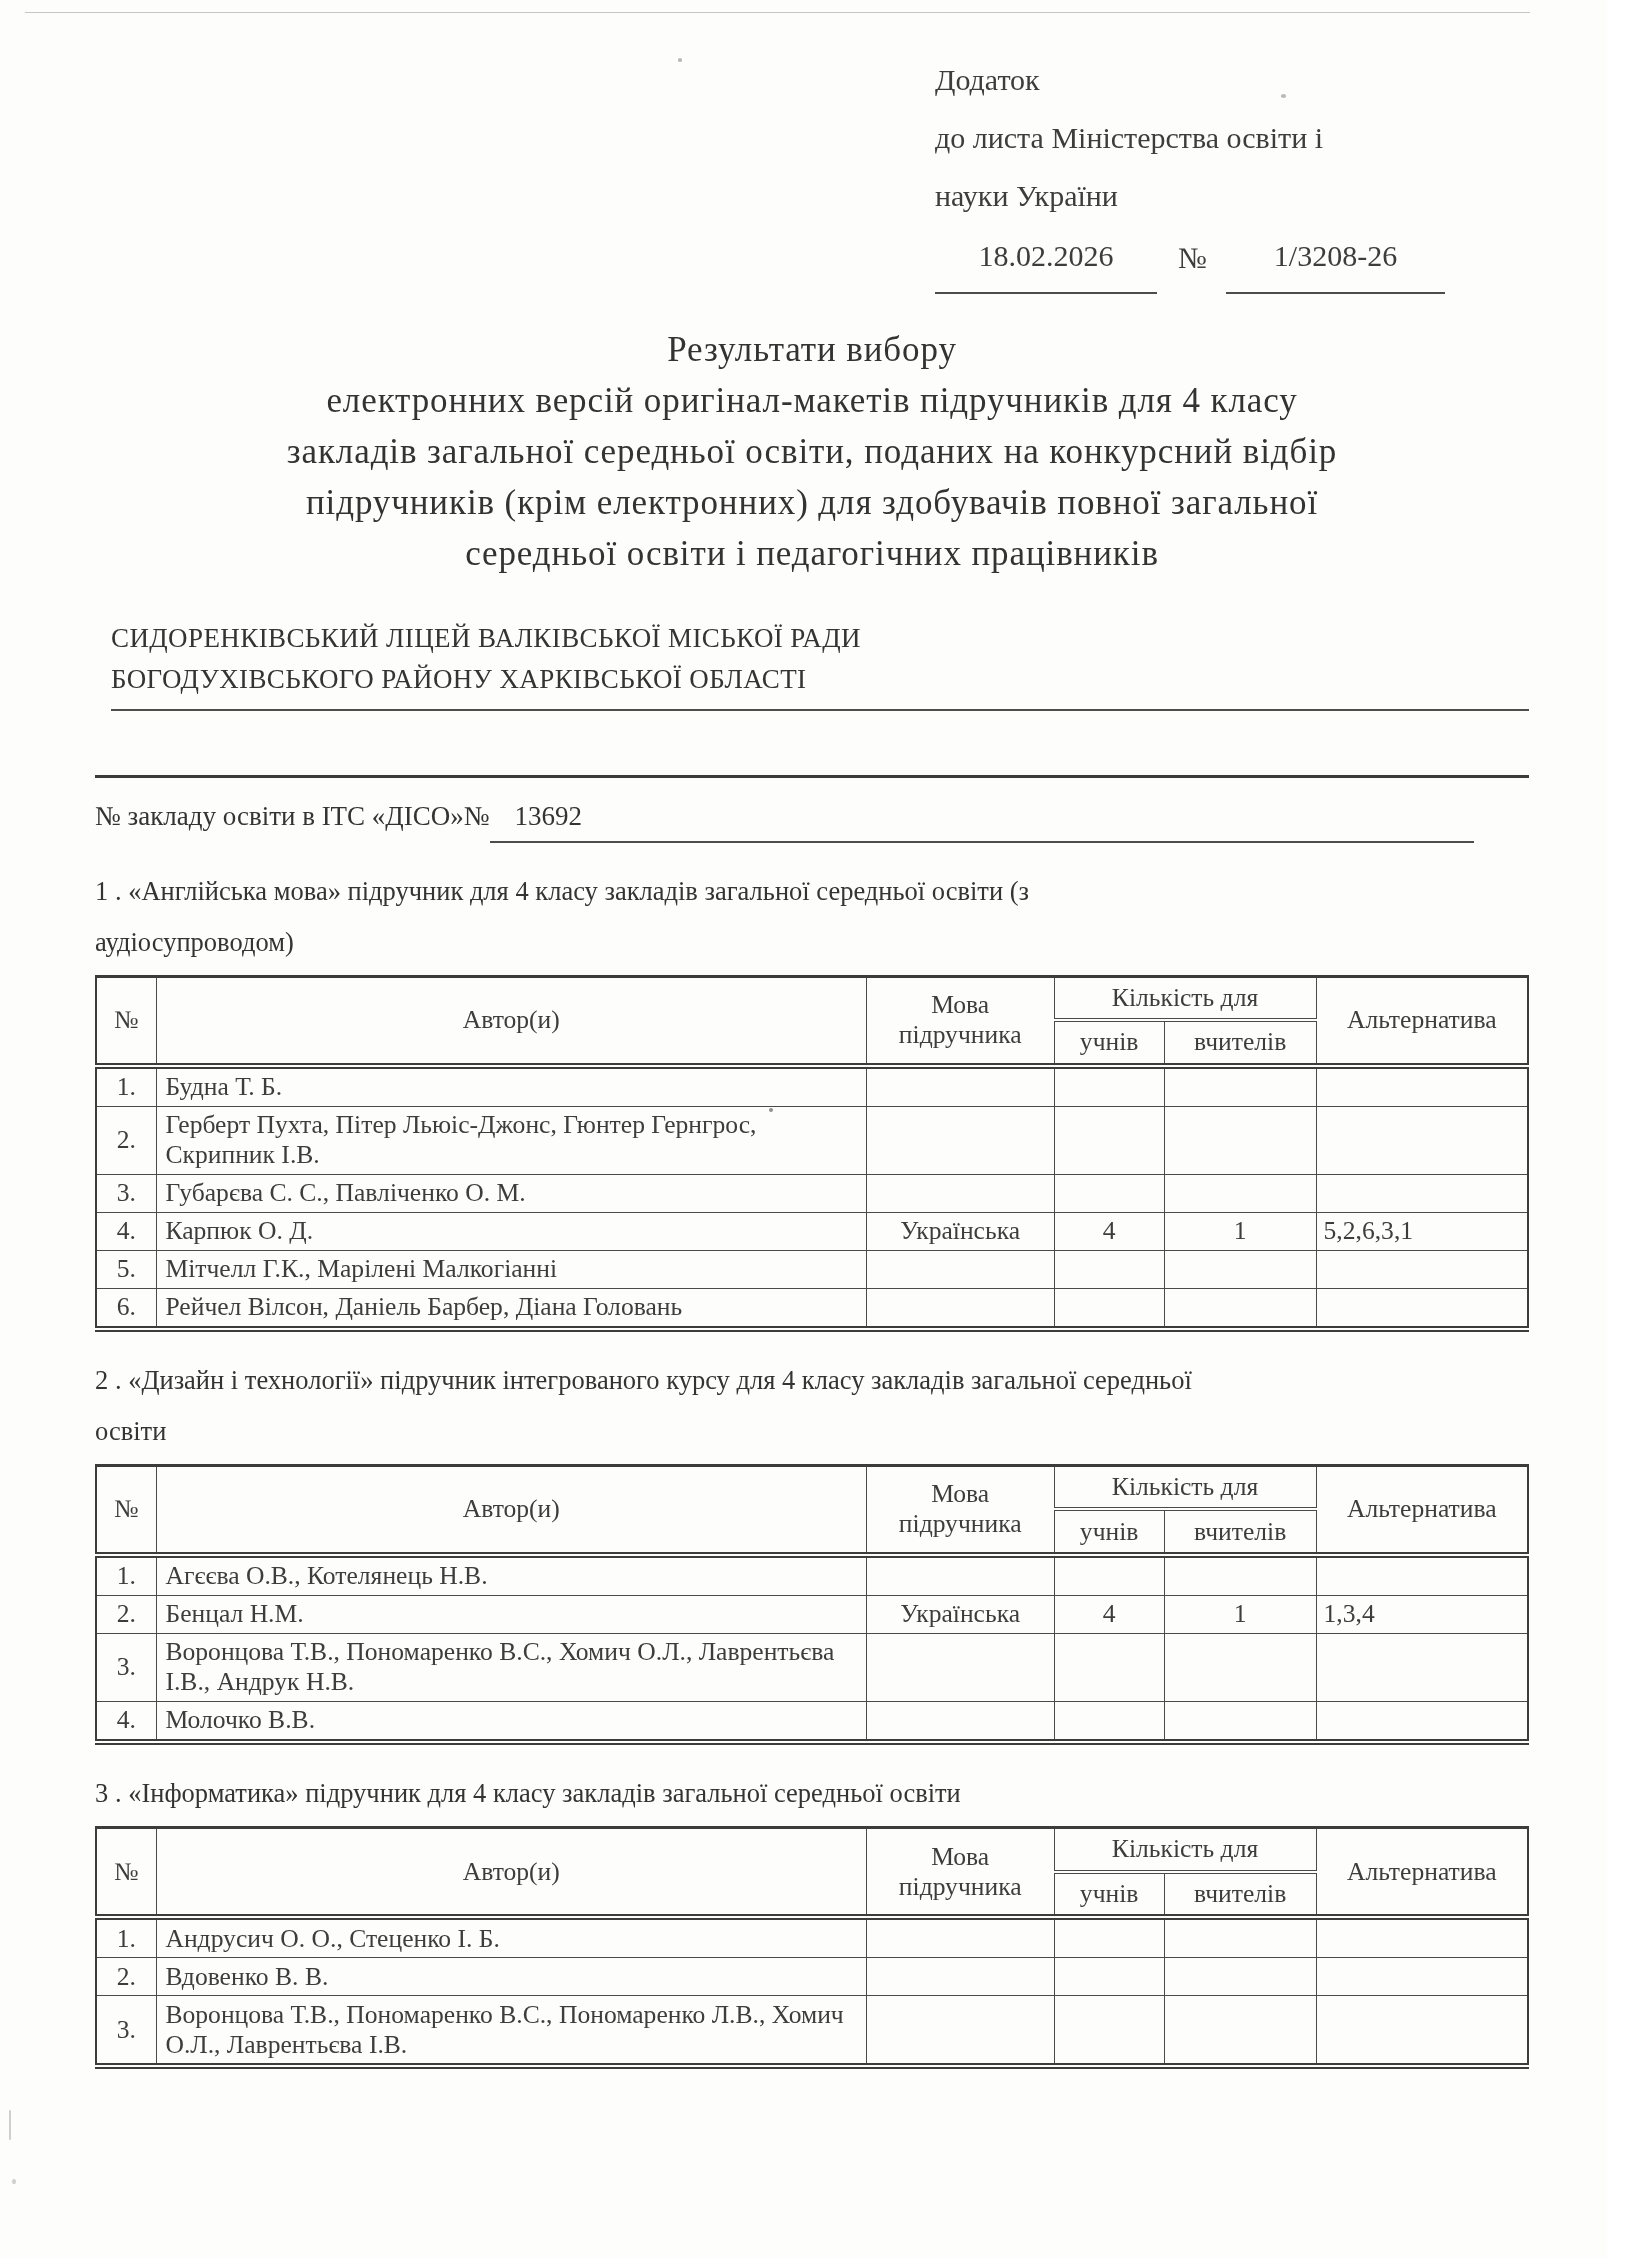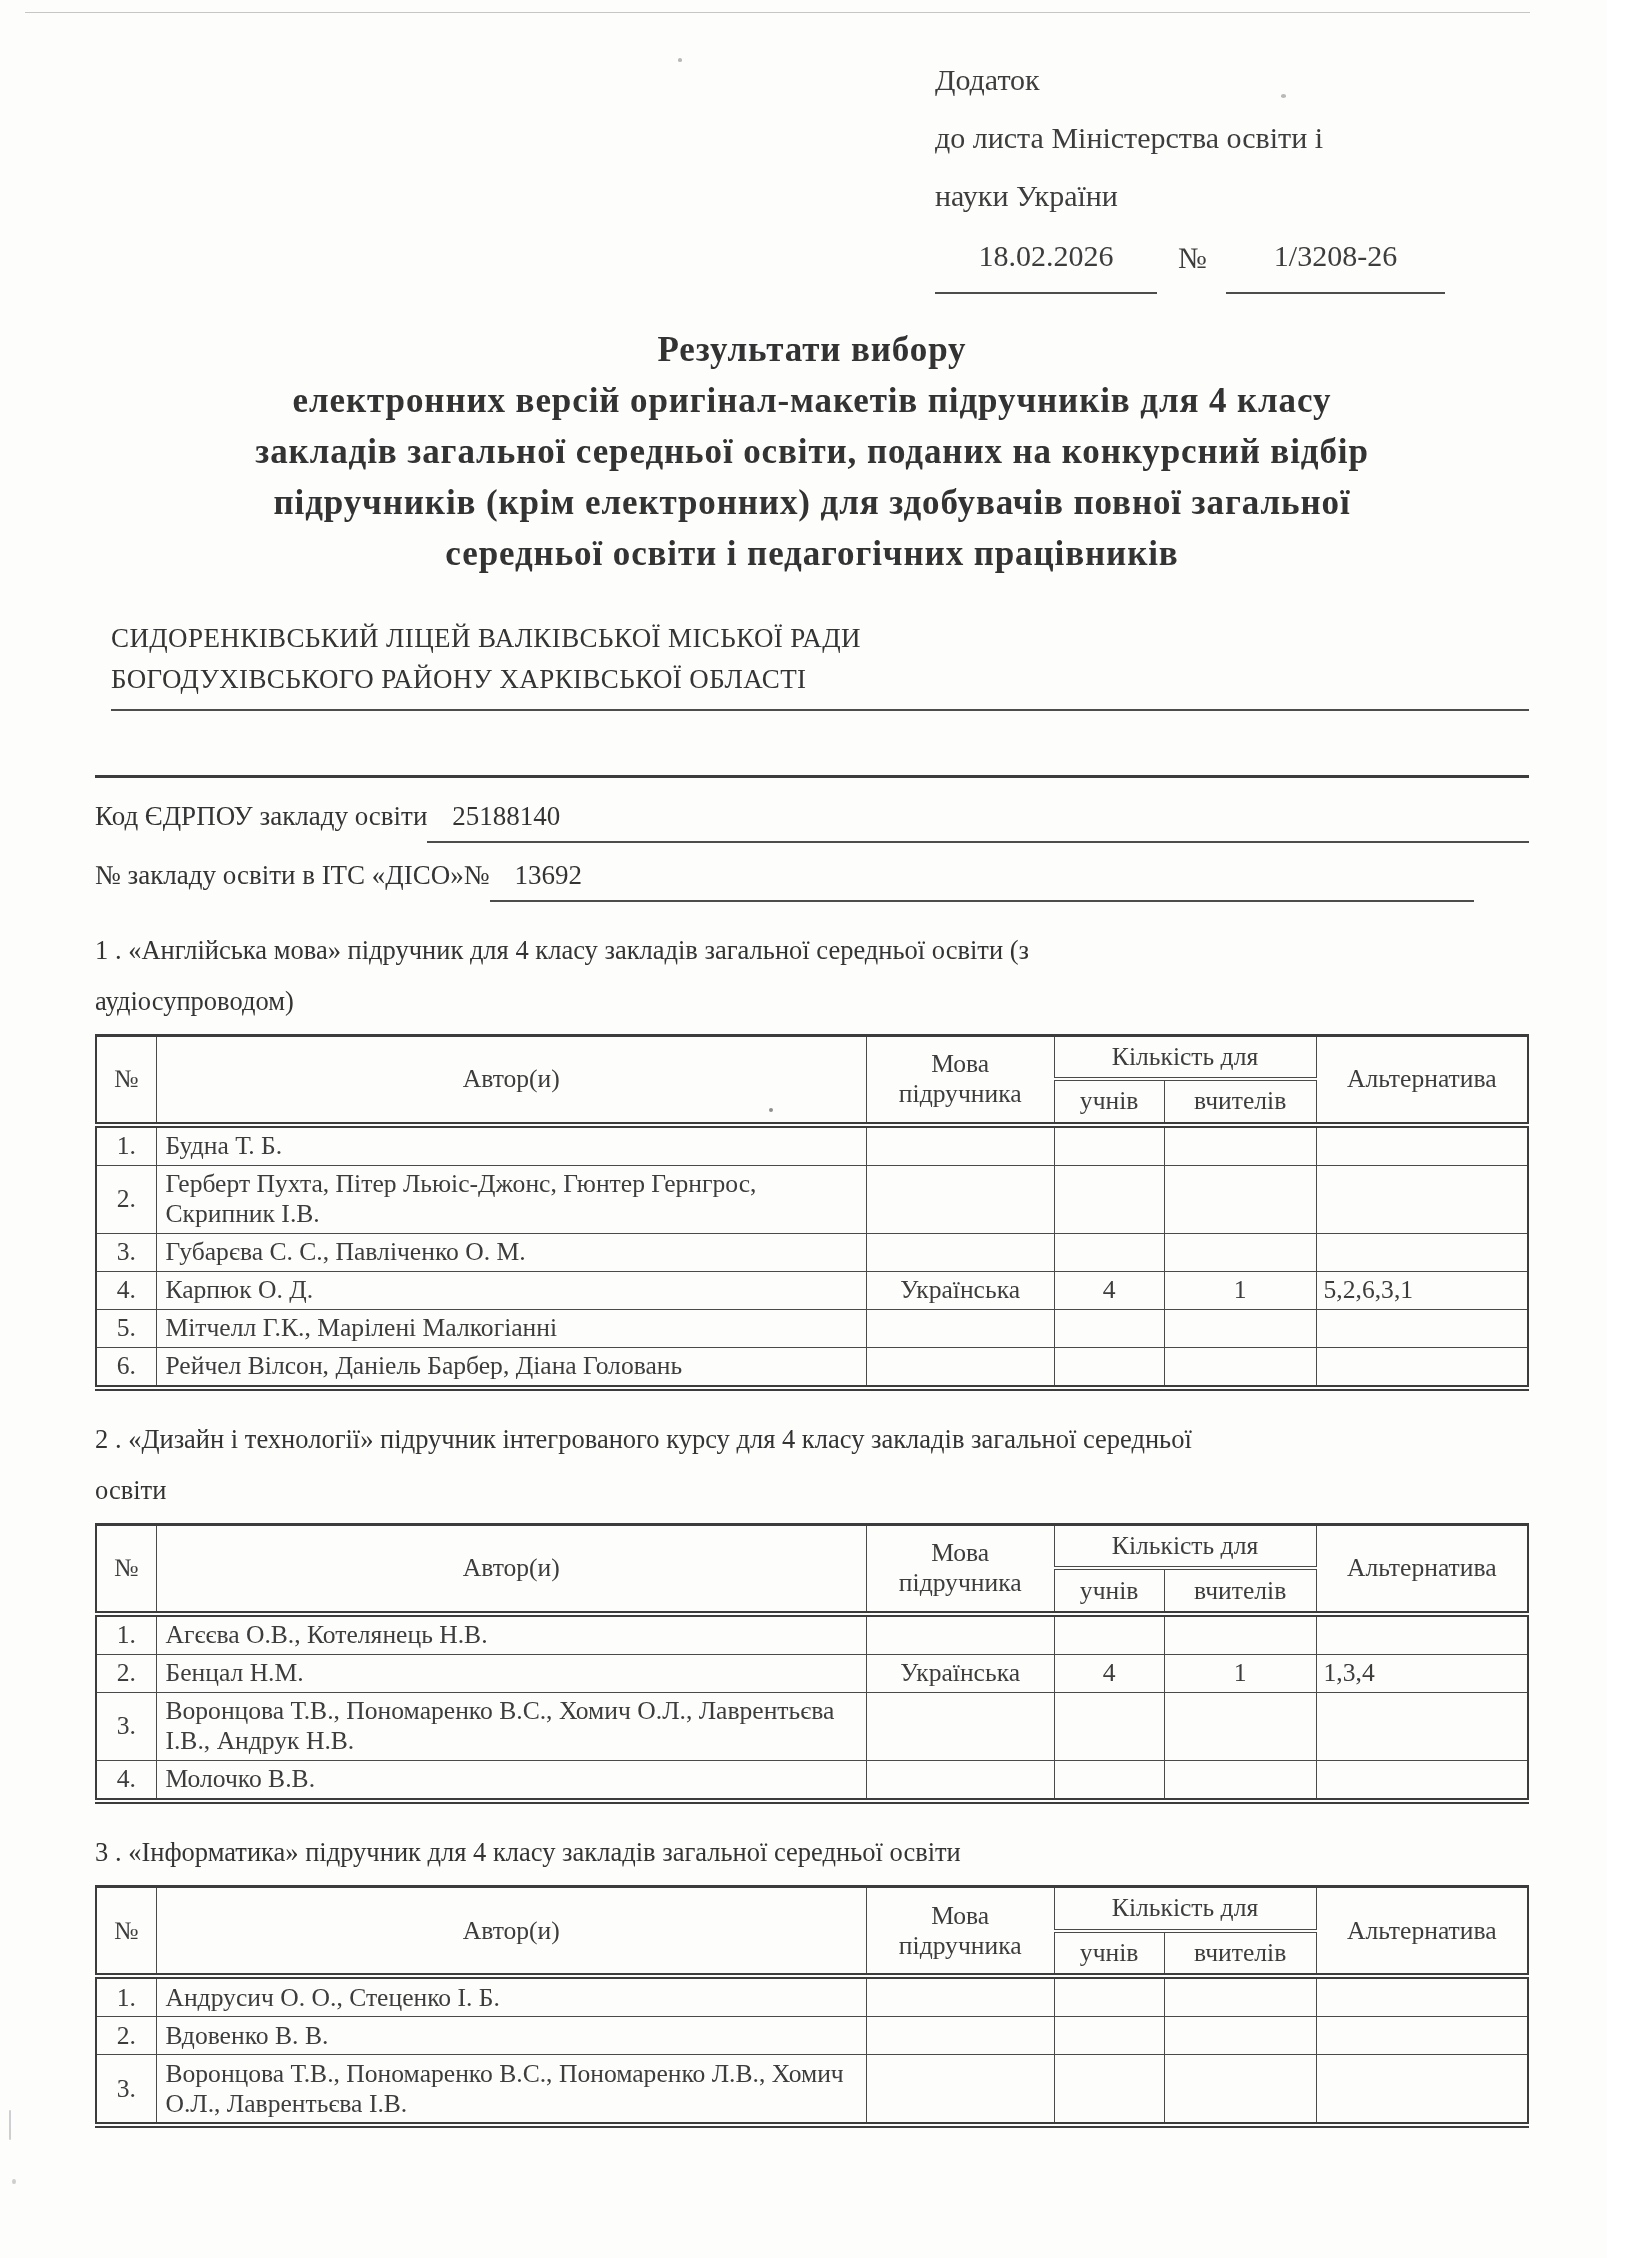--- a/index.html
+++ b/index.html
@@ -20,21 +20,21 @@
 
   
   .hdr{ margin-left:840px; font-size:30px; line-height:58px; color:var(--ink-soft); }
   .hdr-date{ display:flex; align-items:flex-end; font-size:30px; margin-top:1.8px; }
   .useg{ border-bottom:2.6px solid var(--line); text-align:center; padding-bottom:7px; }
   .useg.date{ width:222px; }
   .useg.num{ width:219px; margin-left:19.4px; }
   .nosign{ margin-left:21px; padding-bottom:7px; }
 
   
-  .title{ margin-top:30px; text-align:center; font-weight:bold; font-size:35px;
+  .title{ margin-top:30px; text-align:center; font-weight:normal; font-size:35px;
           line-height:51px; letter-spacing:0.9px; color:#333; }
 
   
   .school{ display:flex; margin-top:39px; font-size:27px; }
   .school .flabel{ white-space:nowrap; line-height:41px; }
   .school .fval{ margin-left:16px; flex:1; line-height:41px; letter-spacing:0.4px;
                  border-bottom:2.6px solid var(--line); padding-bottom:8.8px; }
 
   .rule{ margin-top:64px; border-top:3.5px solid var(--frame); height:0; }
 
@@ -98,24 +98,20 @@
     <div class="school">
       <span class="fval">
         <span style="display:block">СИДОРЕНКІВСЬКИЙ ЛІЦЕЙ ВАЛКІВСЬКОЇ МІСЬКОЇ РАДИ</span>
         <span style="display:block">БОГОДУХІВСЬКОГО РАЙОНУ ХАРКІВСЬКОЇ ОБЛАСТІ</span>
       </span>
     </div>
 
     <div class="rule"></div>
 
     <div class="fields">
-      <div class="fieldrow">
-        <span class="flabel">Код ЄДРПОУ закладу освіти</span>
-        <span class="fval">25188140</span>
-      </div>
       <div class="fieldrow short">
         <span class="flabel">№ закладу освіти в ІТС «ДІСО»№</span>
         <span class="fval">13692</span>
       </div>
     </div>
 
     <div id="sections">
   <section class="sec">
     <div class="sec-heading">
             <div>1 . «Англійська мова» підручник для 4 класу закладів загальної середньої освіти (з</div>

